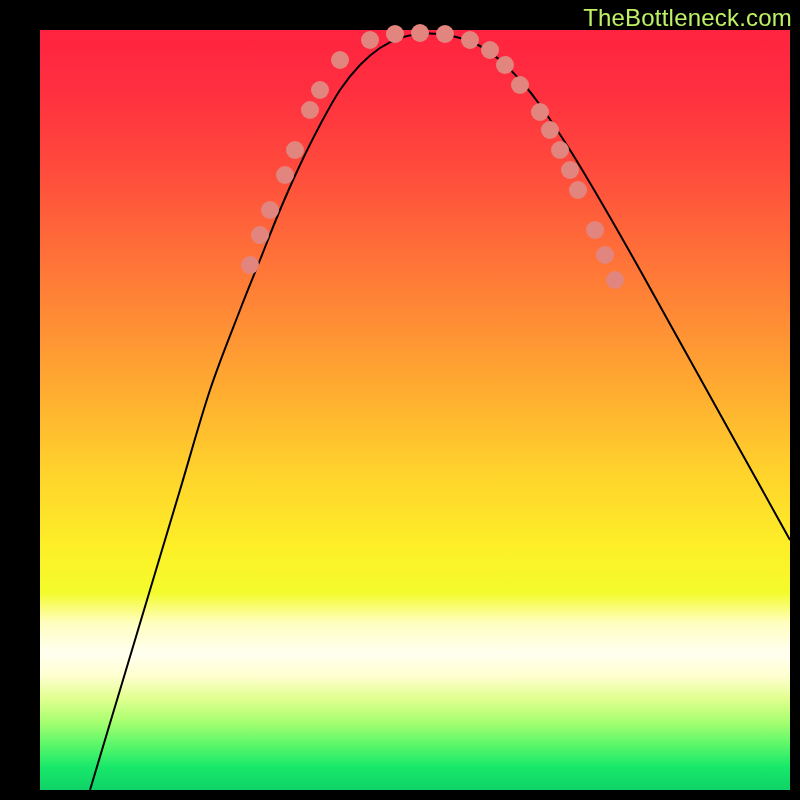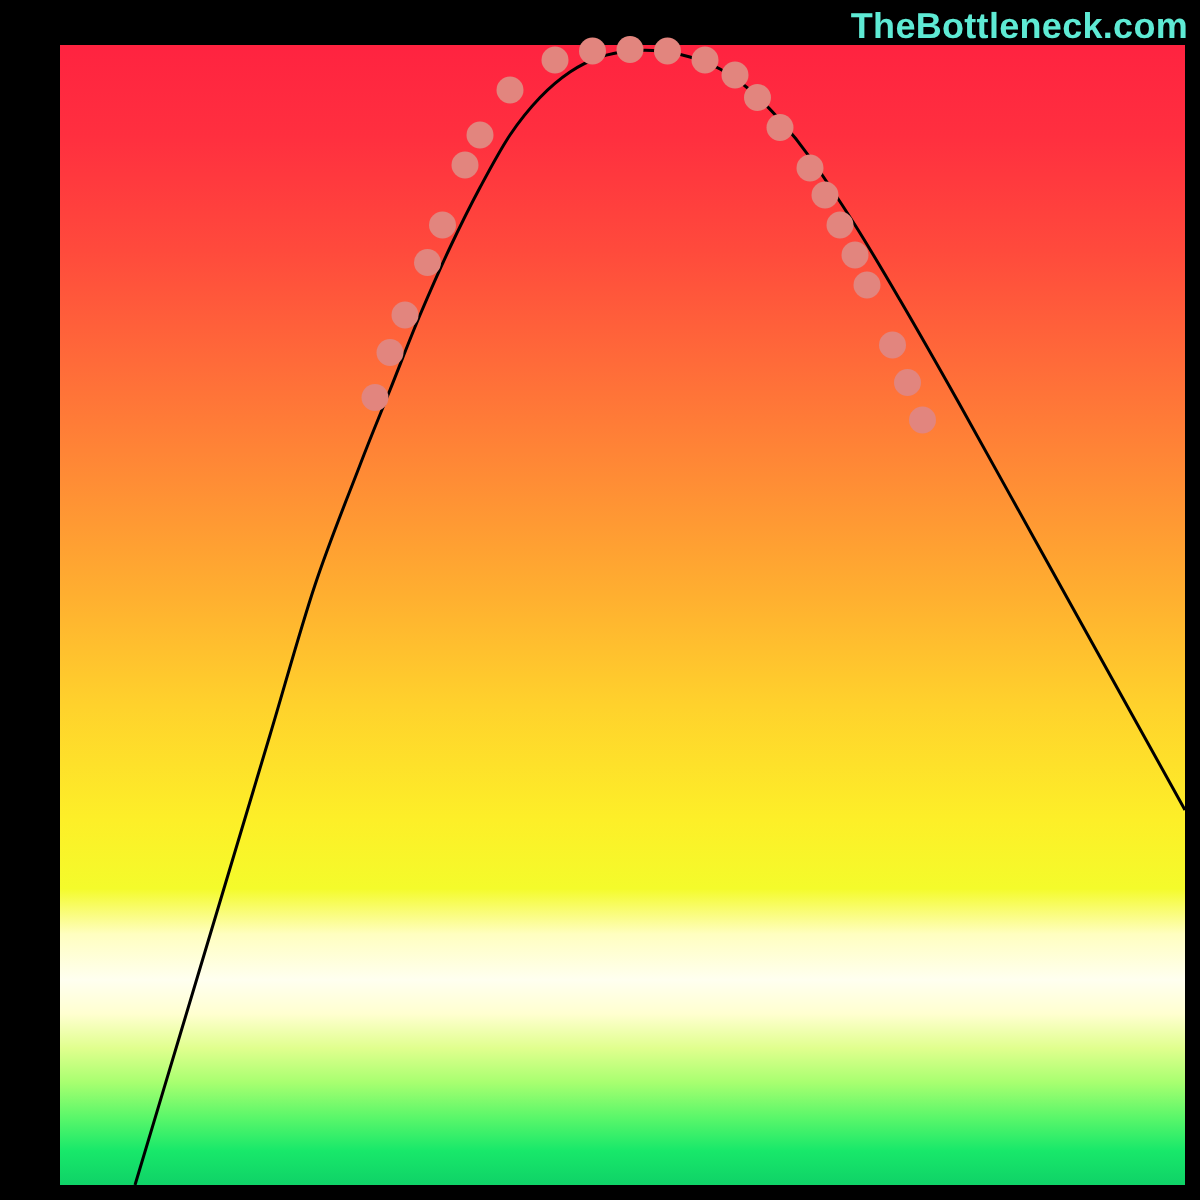--- a/index.html
+++ b/index.html
@@ -49,23 +49,23 @@
       #a8ff70 91%,
       #5cf76a 94%,
       #18e86a 97%,
       #0fd267 100%
     );
   }
   .watermark {
     position: absolute;
     top: 4px;
     right: 8px;
-    color: #5eead4;
+    color: #bef264;
     font-size: 24px;
-    font-weight: 700;
+    font-weight: 400;
     letter-spacing: 0.2px;
   }
   svg.curve {
     position: absolute;
     left: 0;
     top: 0;
     width: 100%;
     height: 100%;
     overflow: visible;
   }

